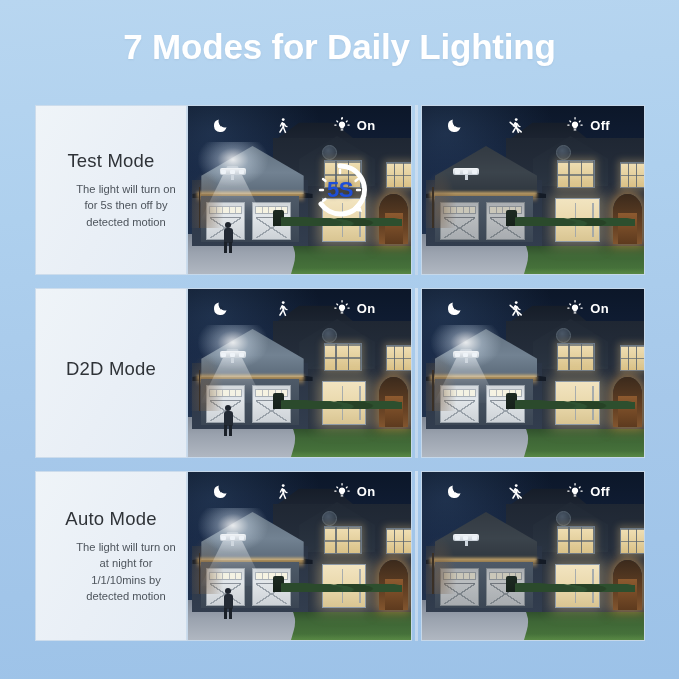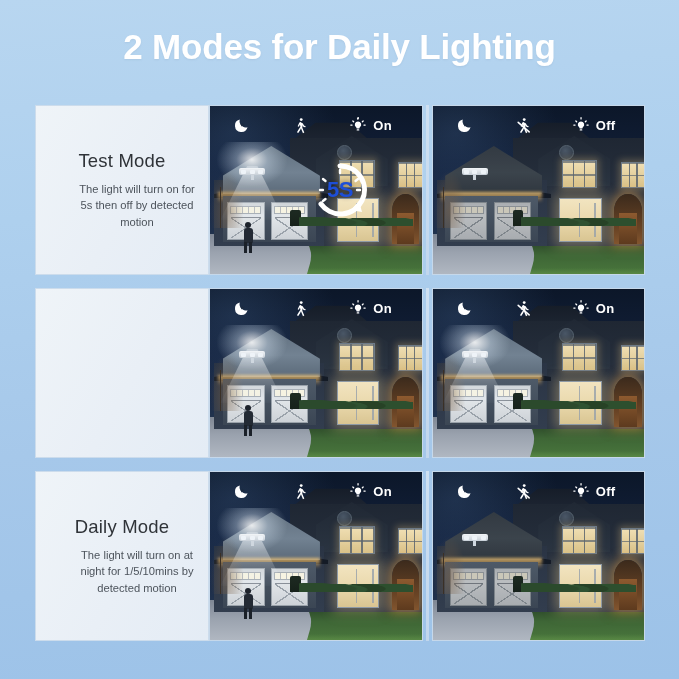--- a/index.html
+++ b/index.html
@@ -29,21 +29,21 @@
   .rows { position: absolute; top: 105px; left: 35px; width: 610px; }
   .row {
     display: flex;
     height: 170px;
     margin-bottom: 13px;
     position: relative;
   }
 
   
   .textpanel {
-    width: 174px;
+    width: 152px;
     background: linear-gradient(120deg, #eff4f8 0%, #e9eff6 55%, #e4ecf5 100%);
     border: 1px solid #ccdcec;
     display: flex;
     flex-direction: column;
     align-items: center;
     justify-content: center;
     padding: 4px 6px;
     flex: none;
   }
   .mode-name {
@@ -339,21 +339,21 @@
 
   
   .photogap {
     width: 3px; flex: none;
     background: linear-gradient(180deg, #cfe0f1, #c1d6ec);
   }
 </style>
 </head>
 <body>
 
-<div class="title">2 Modes for Daily Lighting</div>
+<div class="title">7 Modes for Daily Lighting</div>
 
 <div class="rows">
 
   <div class="row">
     <div class="textpanel">
       <div class="mode-name">Test Mode</div>
       <div class="mode-desc">The light will turn on for 5s then off by detected motion</div>
     </div>
     <div class="photos">
 
@@ -518,20 +518,21 @@
           <line x1="13" y1="33" x2="16" y2="33"></line>
           <line x1="16" y1="44" x2="18.5" y2="42"></line>
         </g>
       </svg>
       <span class="lbl">5S</span>
     </div>
   </div>
 
   <div class="row">
     <div class="textpanel">
+      <div class="mode-name">D2D Mode</div>
     </div>
     <div class="photos">
 
       <div class="photo">
         <div class="sky"></div>
         <div class="lawn"></div>
         <div class="driveway"></div>
         <div class="house">
           <div class="block-right-roof"></div>
             <div class="block-right"></div>
@@ -673,22 +674,22 @@
               </svg>
           </span>
           <span class="statelabel">On</span>
         </div>
       </div>
     </div>
   </div>
 
   <div class="row">
     <div class="textpanel">
-      <div class="mode-name">Daily Mode</div>
-      <div class="mode-desc">The light will turn on at night for 1/5/10mins by detected motion</div>
+      <div class="mode-name">Auto Mode</div>
+      <div class="mode-desc">The light will turn on at night for 1/1/10mins by detected motion</div>
     </div>
     <div class="photos">
 
       <div class="photo">
         <div class="sky"></div>
         <div class="lawn"></div>
         <div class="driveway"></div>
         <div class="house">
           <div class="block-right-roof"></div>
             <div class="block-right"></div>

